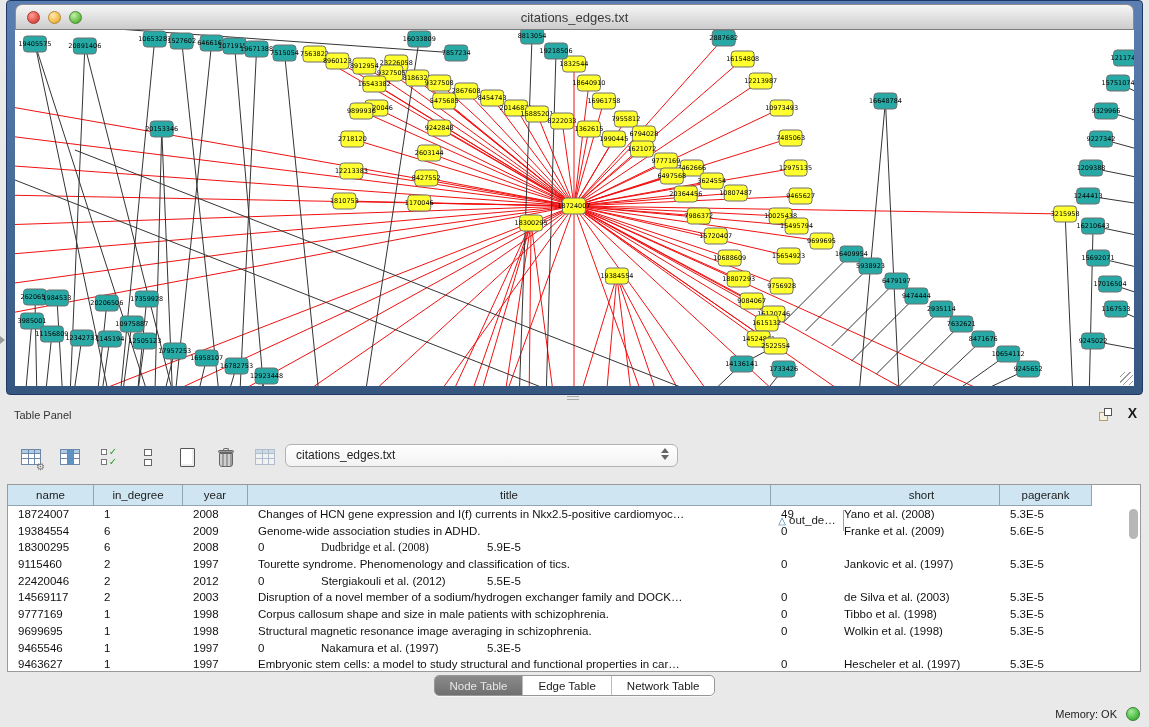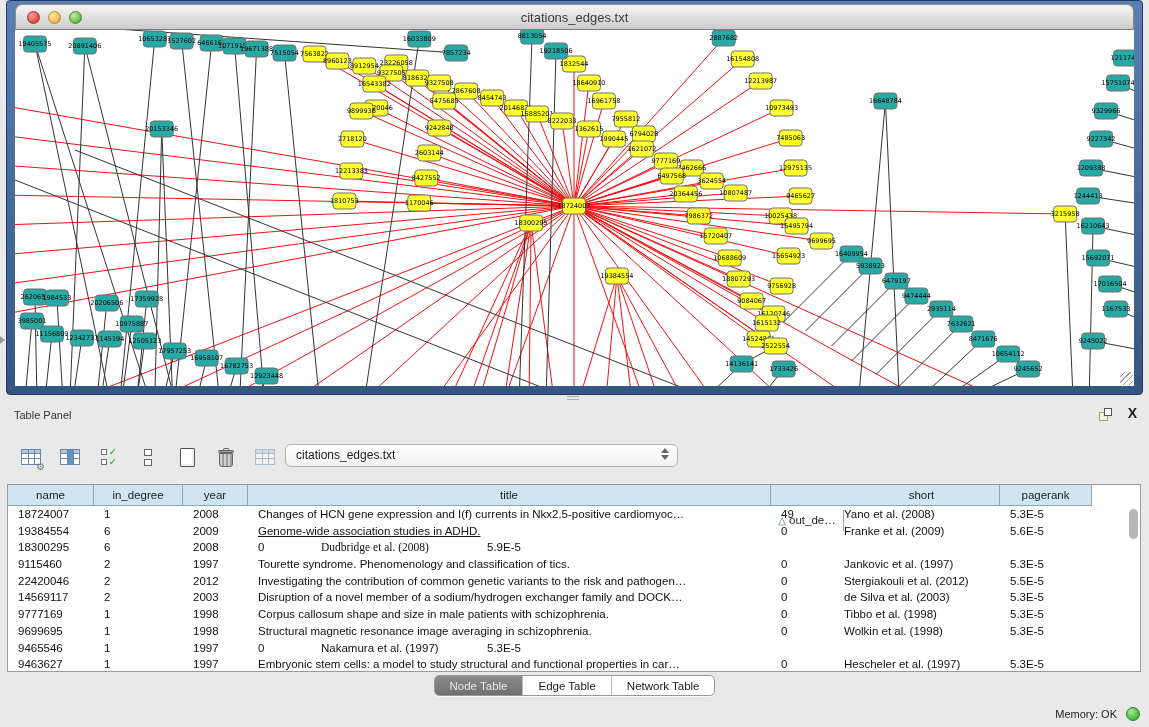--- a/index.html
+++ b/index.html
@@ -824,21 +824,21 @@
             <div class="tcell al" style="width: 65px;">2008</div>
             <div class="tcell al" style="width: 523px;">Changes of HCN gene expression and I(f) currents in Nkx2.5-positive cardiomyoc…</div>
             <div class="tcell al" style="width: 73px;">49</div>
             <div class="tcell ac" style="width: 156px;">Yano et al. (2008)</div>
             <div class="tcell al" style="width: 92px;">5.3E-5</div>
           </div>
           <div class="trow">
             <div class="tcell al" style="width: 86px;">19384554</div>
             <div class="tcell al" style="width: 89px;">6</div>
             <div class="tcell al" style="width: 65px;">2009</div>
-            <div class="tcell al" style="width: 523px; text-decoration: underline;">Genome-wide association studies in ADHD.</div>
+            <div class="tcell al" style="width: 523px;">Genome-wide association studies in ADHD.</div>
             <div class="tcell al" style="width: 73px;">0</div>
             <div class="tcell ac" style="width: 156px;">Franke et al. (2009)</div>
             <div class="tcell al" style="width: 92px;">5.6E-5</div>
           </div>
           <div class="trow">
             <div class="tcell al" style="width: 86px;">18300295</div>
             <div class="tcell al" style="width: 89px;">6</div>
             <div class="tcell al" style="width: 65px;">2008</div>
             <div class="tcell al" style="width: 73px;">0</div>
             <div class="tcell ac" style="width: 156px; font-family: Liberation Serif, serif;">Dudbridge et al. (2008)</div>
@@ -850,21 +850,20 @@
             <div class="tcell al" style="width: 65px;">1997</div>
             <div class="tcell al" style="width: 523px;">Tourette syndrome. Phenomenology and classification of tics.</div>
             <div class="tcell al" style="width: 73px;">0</div>
             <div class="tcell ac" style="width: 156px;">Jankovic et al. (1997)</div>
             <div class="tcell al" style="width: 92px;">5.3E-5</div>
           </div>
           <div class="trow">
             <div class="tcell al" style="width: 86px;">22420046</div>
             <div class="tcell al" style="width: 89px;">2</div>
             <div class="tcell al" style="width: 65px;">2012</div>
-            <div class="tcell al" style="width: 523px;">Investigating the contribution of common genetic variants to the risk and pathogen…</div>
             <div class="tcell al" style="width: 73px;">0</div>
             <div class="tcell ac" style="width: 156px;">Stergiakouli et al. (2012)</div>
             <div class="tcell al" style="width: 92px;">5.5E-5</div>
           </div>
           <div class="trow">
             <div class="tcell al" style="width: 86px;">14569117</div>
             <div class="tcell al" style="width: 89px;">2</div>
             <div class="tcell al" style="width: 65px;">2003</div>
             <div class="tcell al" style="width: 523px;">Disruption of a novel member of a sodium/hydrogen exchanger family and DOCK…</div>
             <div class="tcell al" style="width: 73px;">0</div>

